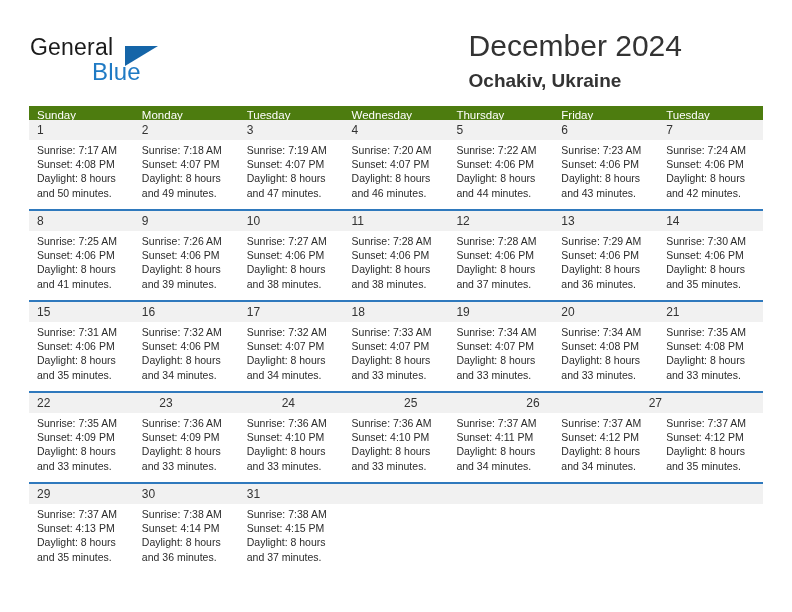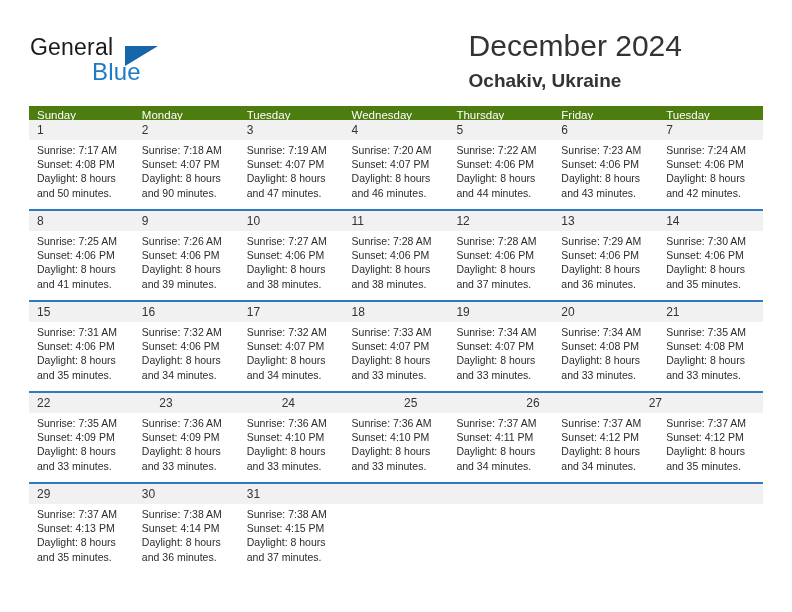--- a/index.html
+++ b/index.html
@@ -192,21 +192,21 @@
             <div class="cell-info">
               <div>Sunrise: 7:17 AM</div>
               <div>Sunset: 4:08 PM</div>
               <div>Daylight: 8 hours</div>
               <div>and 50 minutes.</div>
             </div>
             <div class="cell-info">
               <div>Sunrise: 7:18 AM</div>
               <div>Sunset: 4:07 PM</div>
               <div>Daylight: 8 hours</div>
-              <div>and 90 minutes.</div>
+              <div>and 49 minutes.</div>
             </div>
             <div class="cell-info">
               <div>Sunrise: 7:19 AM</div>
               <div>Sunset: 4:07 PM</div>
               <div>Daylight: 8 hours</div>
               <div>and 47 minutes.</div>
             </div>
             <div class="cell-info">
               <div>Sunrise: 7:20 AM</div>
               <div>Sunset: 4:07 PM</div>

